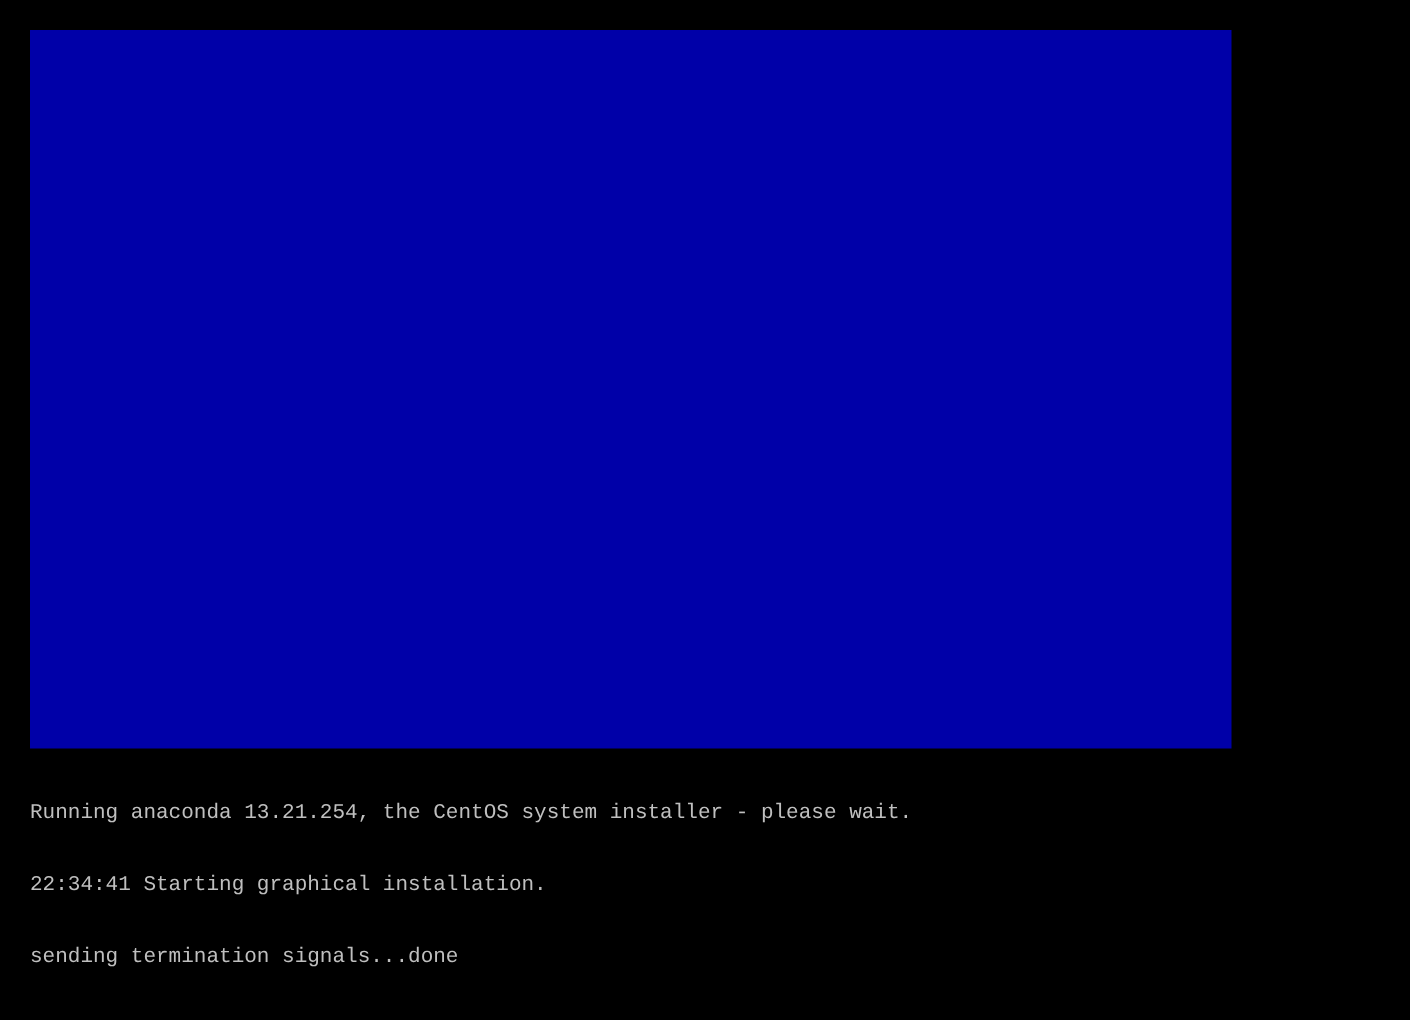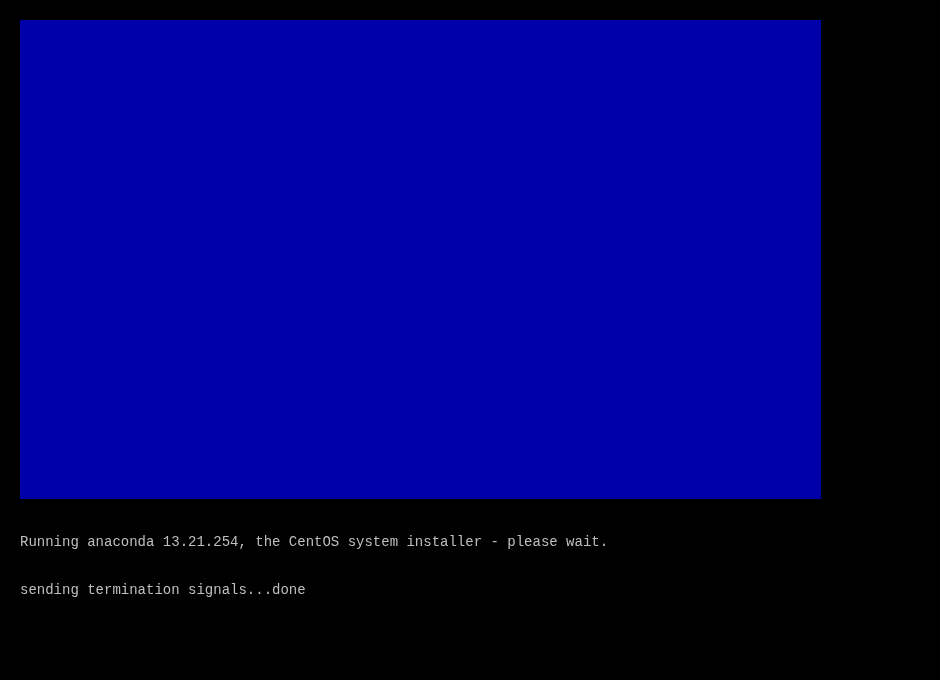--- a/index.html
+++ b/index.html
@@ -44,18 +44,19 @@
       height: 16px;
     }
   </style>
 </head>
 <body>
 
 <div class="screen">
   <div class="blue-panel"></div>
   <div class="console-output">
     <span class="console-line">Running anaconda 13.21.254, the CentOS system installer - please wait.</span>
+    <span class="console-line">22:34:41 Starting graphical installation.</span>
     <span class="console-line">sending termination signals...done</span>
     
     
     
   </div>
 </div>
 
 </body></html>

